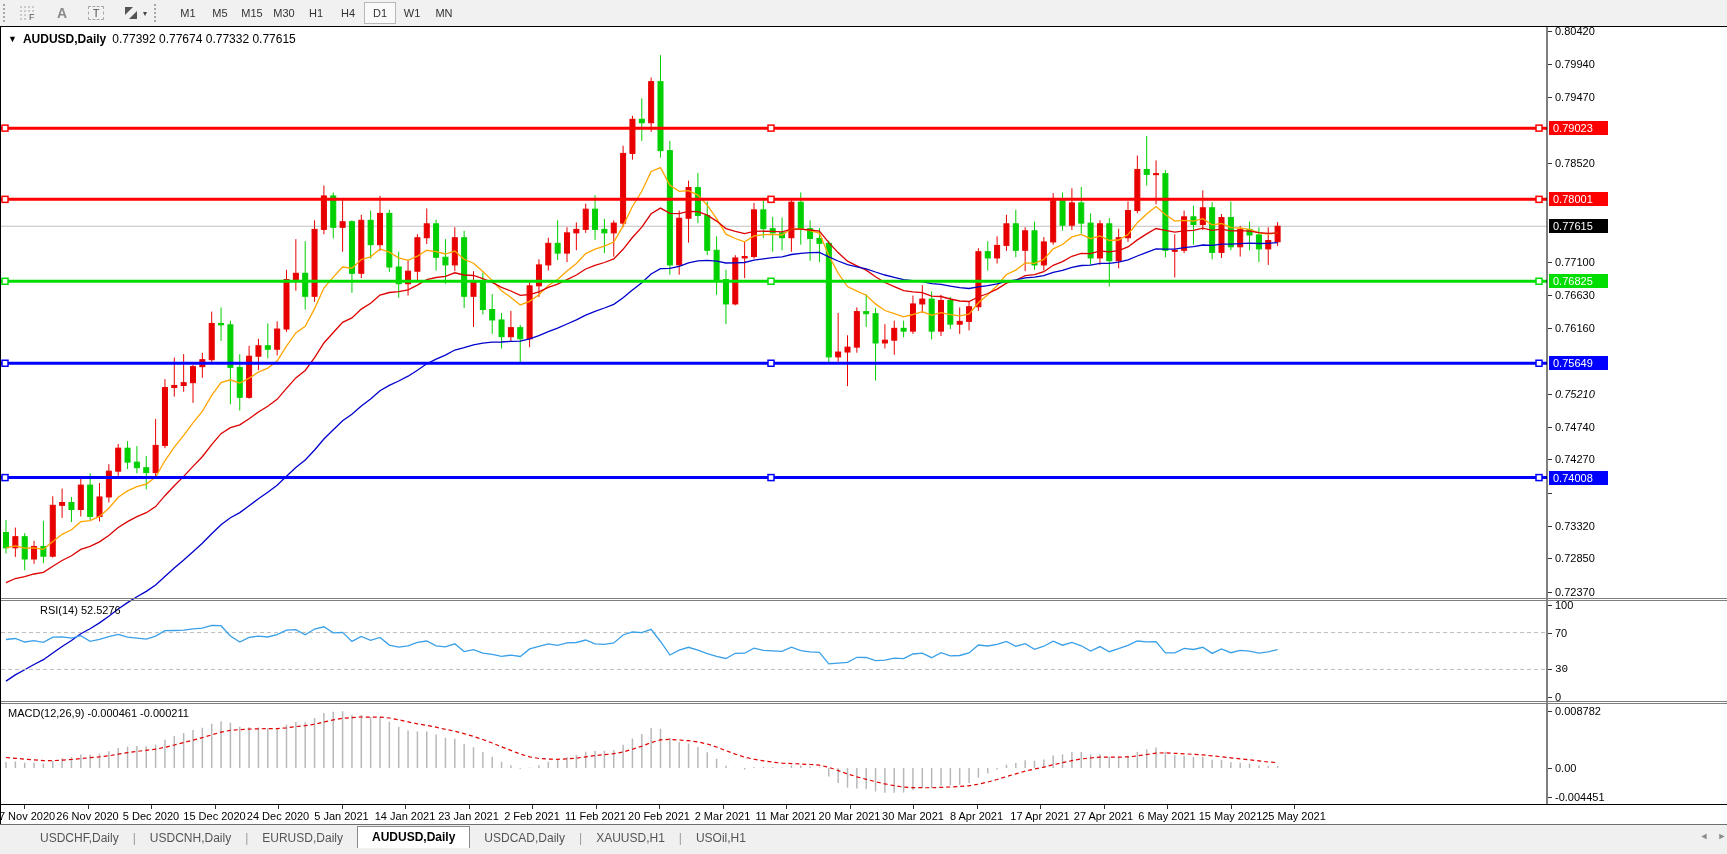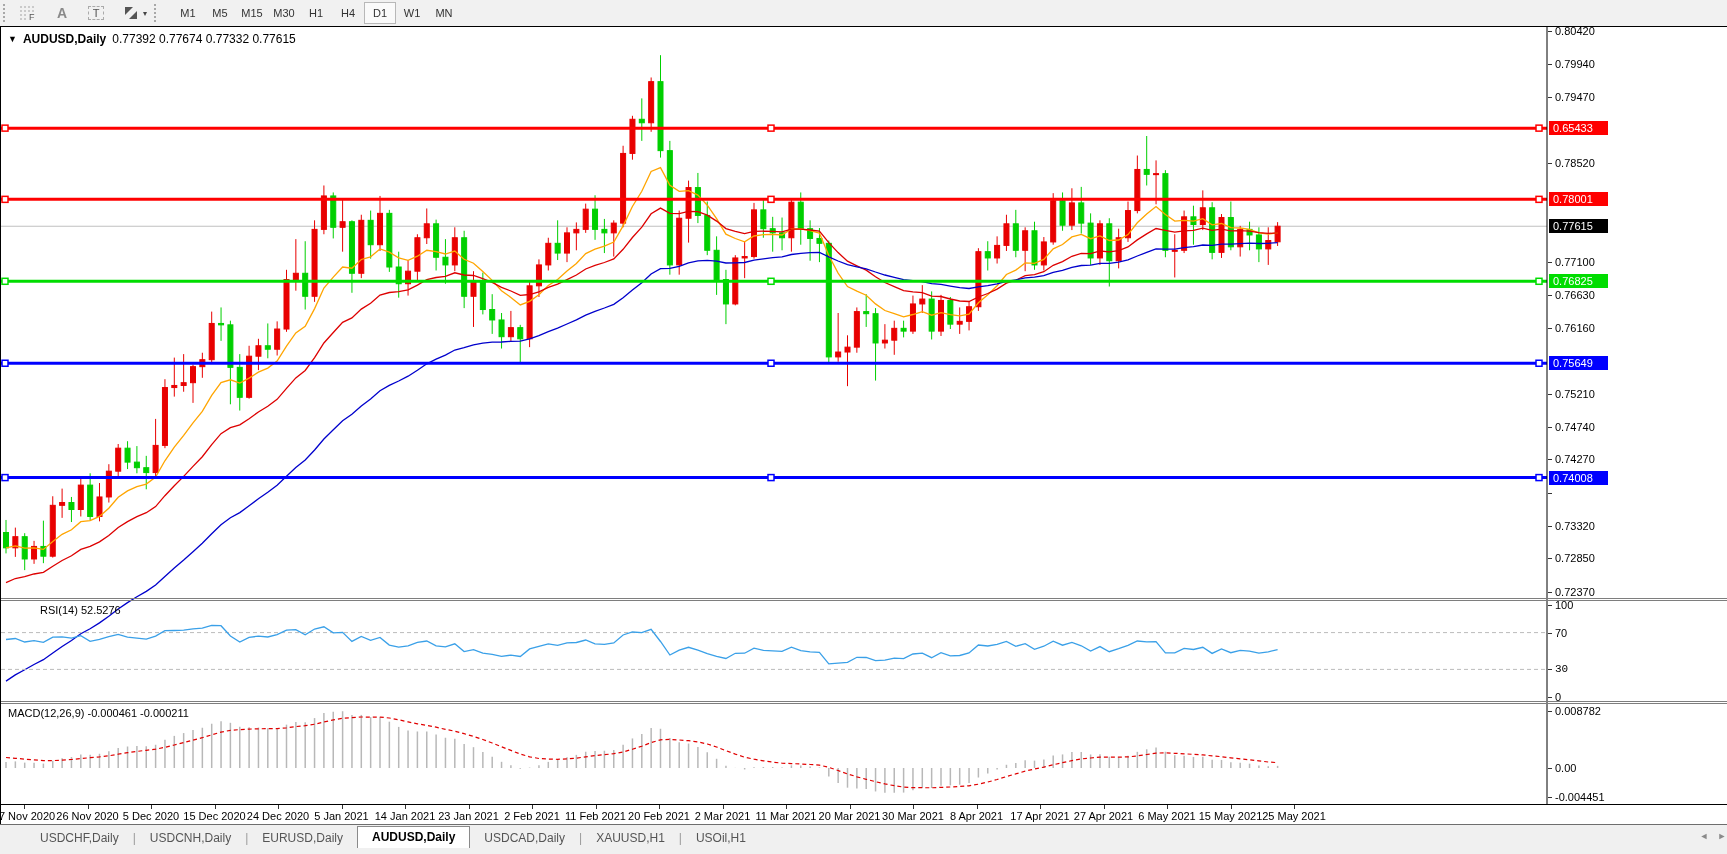--- a/index.html
+++ b/index.html
@@ -564,34 +564,34 @@
         <div class="axis-label" style="top:63.985330073349786px;">0.79470</div>
         <div class="axis-tick" style="top:136.18337408312942px;"></div>
         <div class="axis-label" style="top:130.18337408312942px;">0.78520</div>
         <div class="axis-tick" style="top:235.1320293398531px;"></div>
         <div class="axis-label" style="top:229.1320293398531px;">0.77100</div>
         <div class="axis-tick" style="top:267.8826405867971px;"></div>
         <div class="axis-label" style="top:261.8826405867971px;">0.76630</div>
         <div class="axis-tick" style="top:300.6332518337404px;"></div>
         <div class="axis-label" style="top:294.6332518337404px;">0.76160</div>
         <div class="axis-tick" style="top:366.83129584352076px;"></div>
-        <div class="axis-label" style="top:360.83129584352076px;">0.75210</div>
+        <div class="axis-label" style="top:360.83129584352076px;font-style:italic;">0.75210</div>
         <div class="axis-tick" style="top:399.58190709046477px;"></div>
         <div class="axis-label" style="top:393.58190709046477px;">0.74740</div>
         <div class="axis-tick" style="top:432.3325183374081px;"></div>
         <div class="axis-label" style="top:426.3325183374081px;">0.74270</div>
         <div class="axis-tick" style="top:465.7799511002445px;"></div>
         <div class="axis-label" style="top:445px;">0.73790</div>
         <div class="axis-tick" style="top:498.53056234718844px;"></div>
         <div class="axis-label" style="top:492.53056234718844px;">0.73320</div>
         <div class="axis-tick" style="top:531.2811735941317px;"></div>
         <div class="axis-label" style="top:525.2811735941317px;">0.72850</div>
         <div class="axis-tick" style="top:564.7286063569682px;"></div>
         <div class="axis-label" style="top:558.7286063569682px;">0.72370</div>
-        <div class="badge" style="top:94.1332518337408px;background:#ff0000;">0.65433</div>
+        <div class="badge" style="top:94.1332518337408px;background:#ff0000;">0.79023</div>
         <div class="badge" style="top:165.34841075794625px;background:#ff0000;">0.78001</div>
         <div class="badge" style="top:247.29462102689487px;background:#00dd00;">0.76825</div>
         <div class="badge" style="top:329.24083129584346px;background:#0000ff;">0.75649</div>
         <div class="badge" style="top:443.5892420537899px;background:#0000ff;">0.74008</div>
         <div class="badge" style="top:192.2457212713935px;background:#000;">0.77615</div>
         <div class="axis-tick" style="top:578px;"></div>
         <div class="axis-label" style="top:572px;">100</div>
         <div class="axis-tick" style="top:605.6px;"></div>
         <div class="axis-label" style="top:599.6px;">70</div>
         <div class="axis-tick" style="top:642.4px;"></div>

